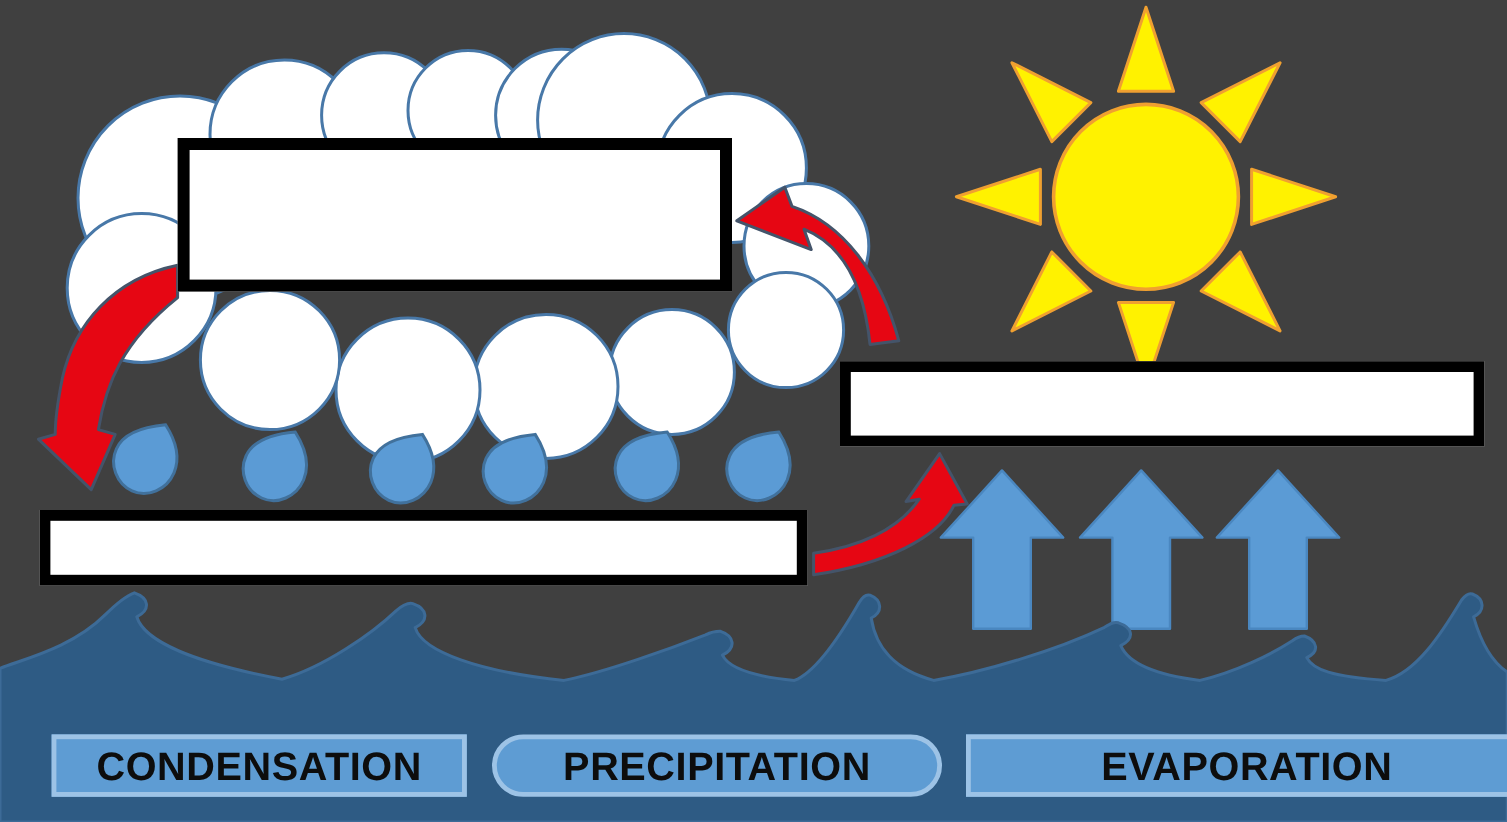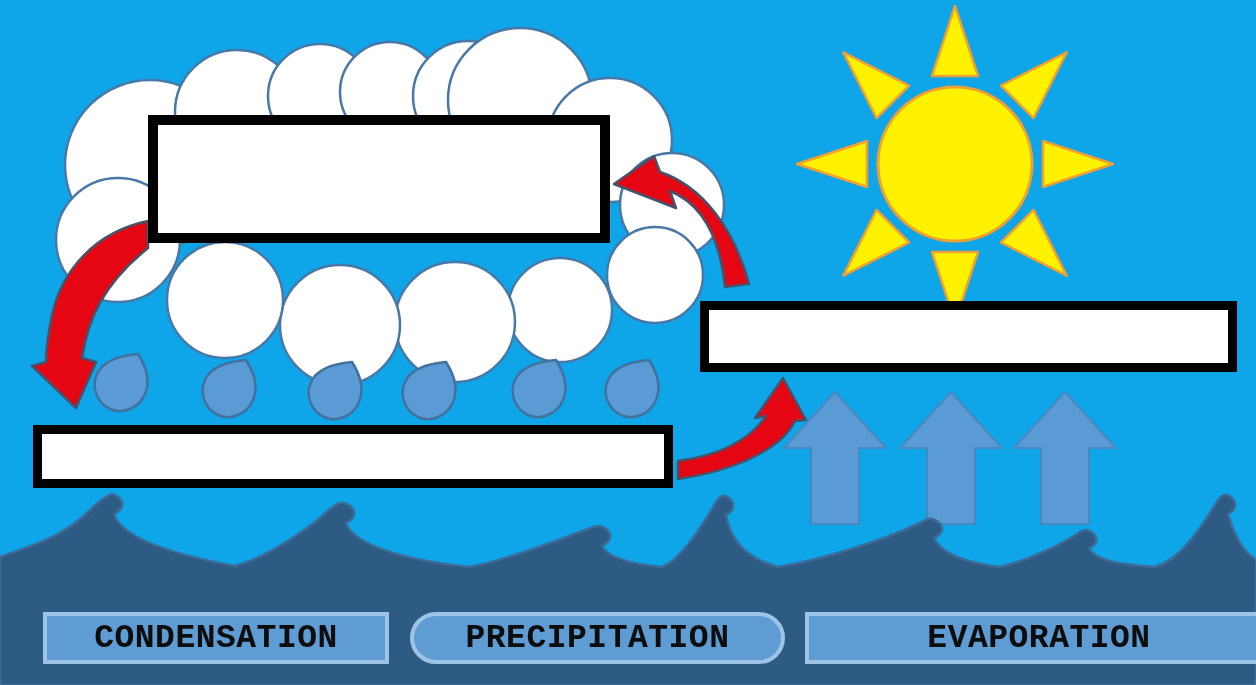--- a/index.html
+++ b/index.html
@@ -1,21 +1,21 @@
 <!DOCTYPE html>
 <html style="--cloud_outline: #4878A8; --sun_fill: #FFF200; --sun_stroke: #F0A030; --drop_fill: #5B9BD5; --drop_stroke: #41719C; --up_arrow_edge: #4A87C0; --wave_fill: #2E5B84; --wave_edge: #3D6B97; --red_arrow_fill: #E60613; --red_arrow_edge: #44546A; --box_border: #000000; --tile_fill: #5E9CD3; --tile_border: #9DC3E6; --tile_text: #0D0D0D;"><head>
 <meta charset="utf-8">
 <style>
   html,body{margin:0;padding:0;background:#ffffff;}
   .stage{
     position:relative;
     width:1256px;height:685px;
-    background:#0ea5e9;
+    background:#404040;
     overflow:hidden;
-    font-family:Liberation Mono, monospace;
+    font-family:Liberation Sans, sans-serif;
   }
   .scene{position:absolute;left:0;top:0;width:1256px;height:685px;}
 
   
   .cloud-puff{fill:#ffffff;stroke:var(--cloud_outline);stroke-width:2.5;}
   .sun-core{fill:var(--sun_fill);stroke:var(--sun_stroke);stroke-width:3;}
   .sun-ray{fill:var(--sun_fill);stroke:var(--sun_stroke);stroke-width:2.5;stroke-linejoin:round;}
   .drop{fill:var(--drop_fill);stroke:var(--drop_stroke);stroke-width:2.5;}
   .up-arrow{fill:var(--drop_fill);stroke:var(--up_arrow_edge);stroke-width:2;stroke-linejoin:round;}
   .sea{fill:var(--wave_fill);stroke:var(--wave_edge);stroke-width:2.5;stroke-linejoin:round;}

